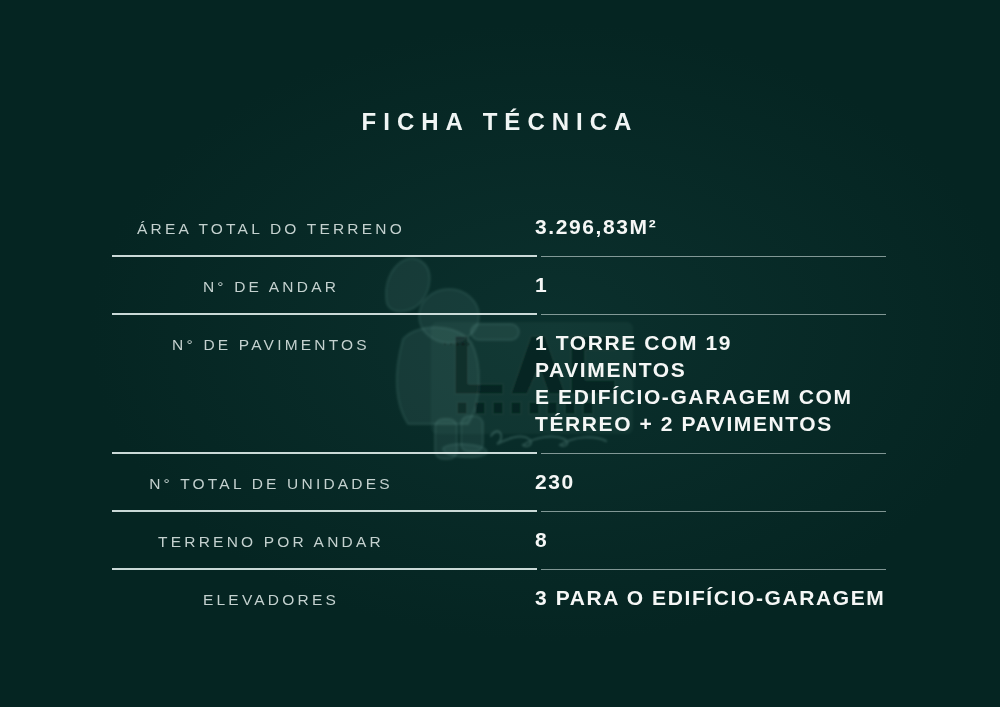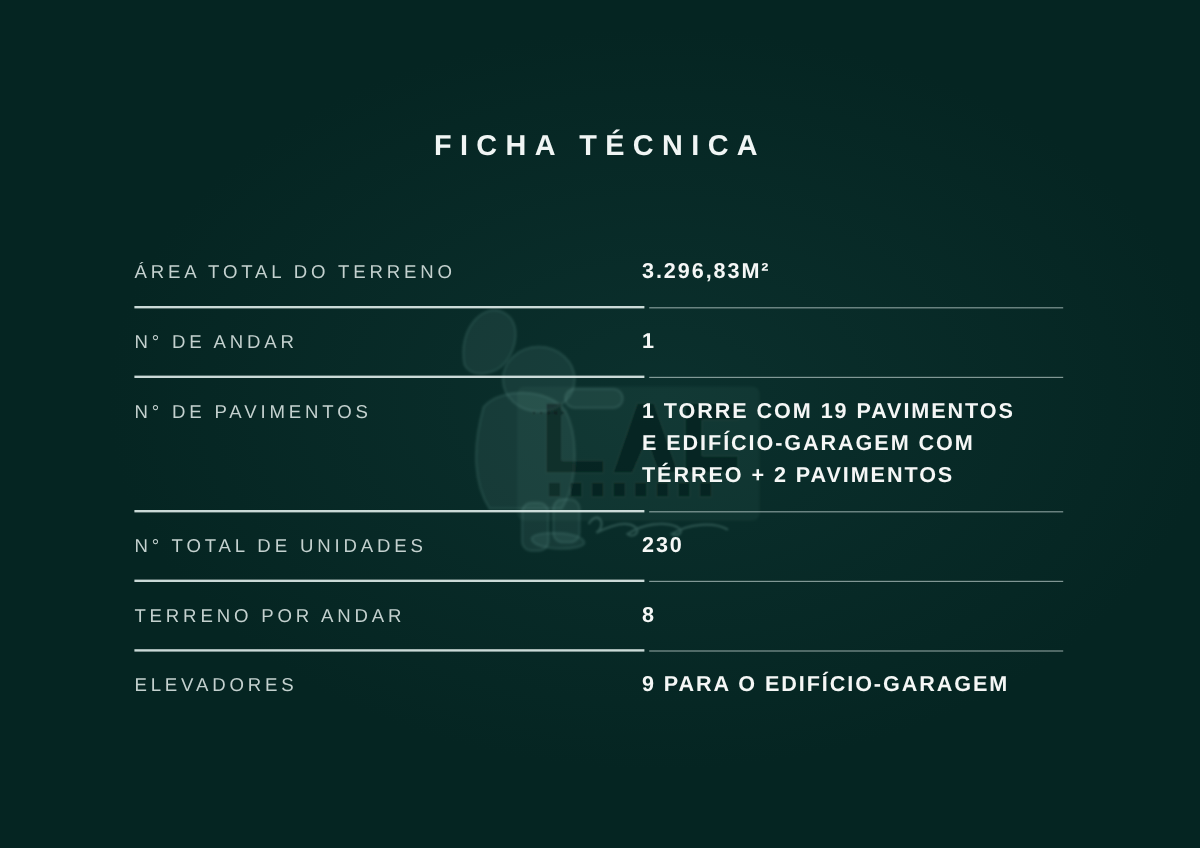--- a/index.html
+++ b/index.html
@@ -33,29 +33,29 @@
   }
   .spec-table{
     position:absolute;top:199px;left:112px;width:774px;z-index:2;
   }
   .row{
     display:flex;align-items:baseline;
     padding:14px 0 15px 0;
   }
   .label{
     width:318px;flex:0 0 318px;
-    text-align:left;
+    text-align:center;
     font-size:15.5px;font-weight:300;letter-spacing:3.2px;
     line-height:20px;
     color:var(--label-text);
   }
   .gap{width:105px;flex:0 0 105px;}
   .value{
     flex:1 1 auto;
-    font-size:18px;font-weight:700;letter-spacing:1.6px;
+    font-size:21px;font-weight:700;letter-spacing:1.6px;
     line-height:27px;
     color:var(--value-text);
   }
   .divider{
     display:flex;align-items:center;width:774px;
   }
   .div-l{
     width:425px;flex:0 0 425px;height:2px;
     background:var(--divider);opacity:.88;margin-right:4px;
   }
@@ -170,19 +170,19 @@
     </div>
     <div class="divider">
       <span class="div-l"></span>
       <span class="div-r"></span>
     </div>
 
     <div class="row">
       <div class="label">ELEVADORES</div>
       <div class="gap"></div>
       <div class="value">
-          <div>9 PARA O EDIFÍCIO-GARAGEM</div>
+          <div>3 PARA O EDIFÍCIO-GARAGEM</div>
         </div>
     </div>
 
   </div>
 
 </div>
 
 </body></html>

